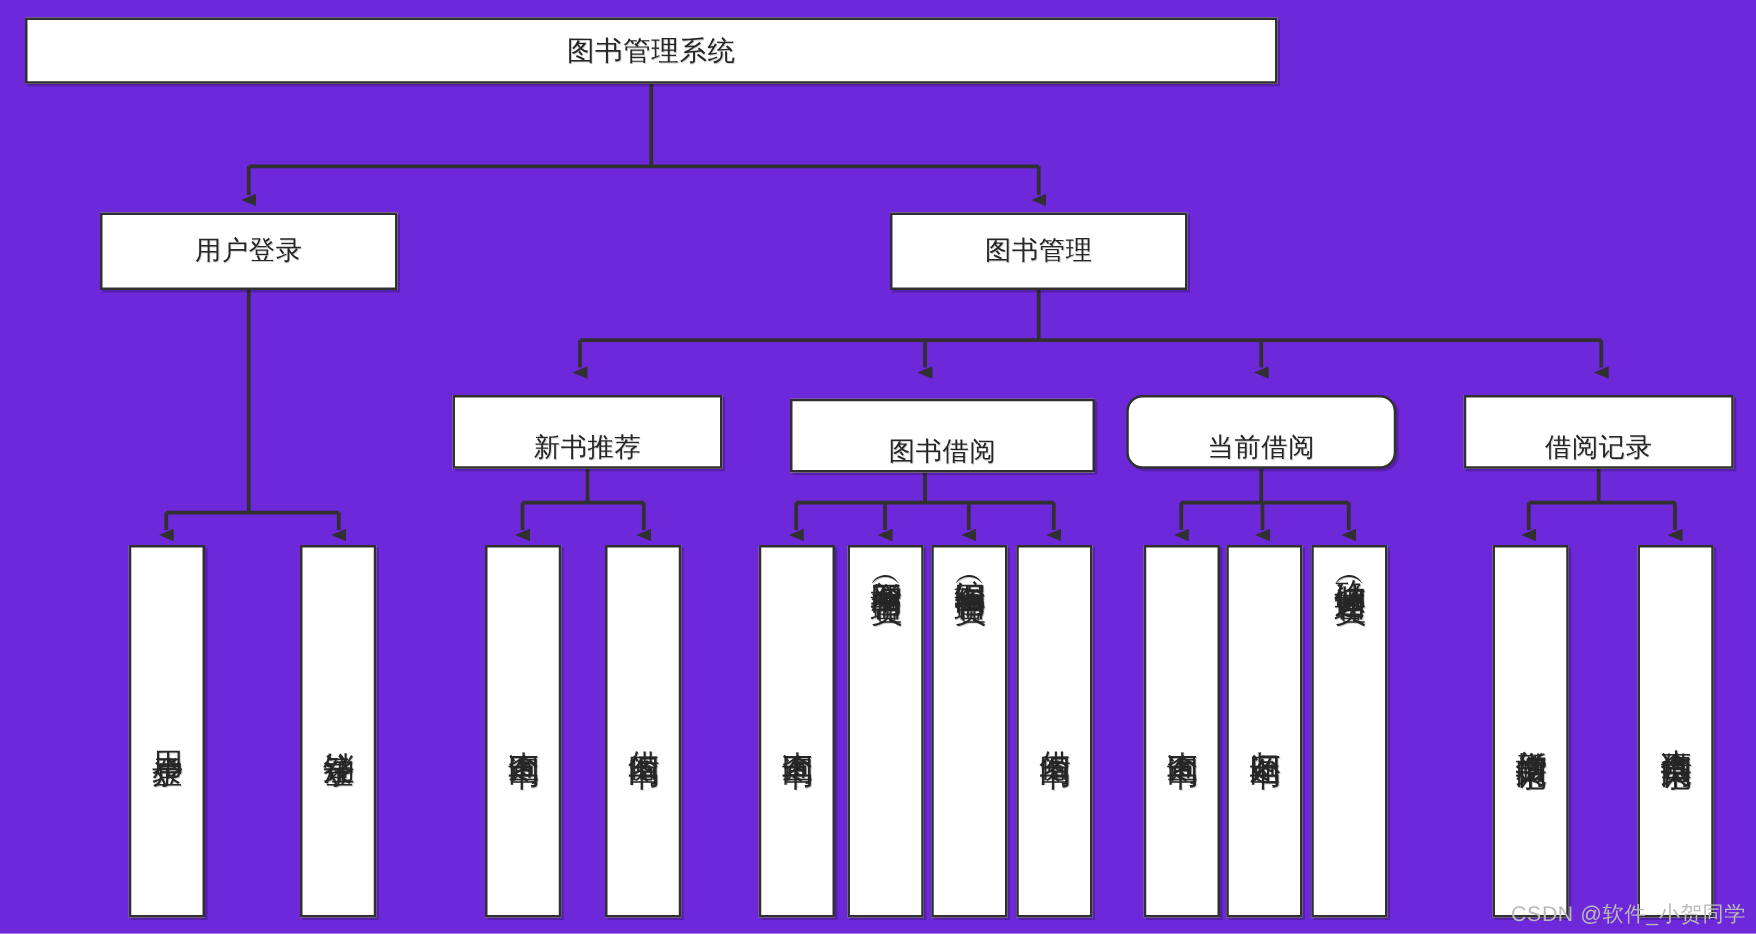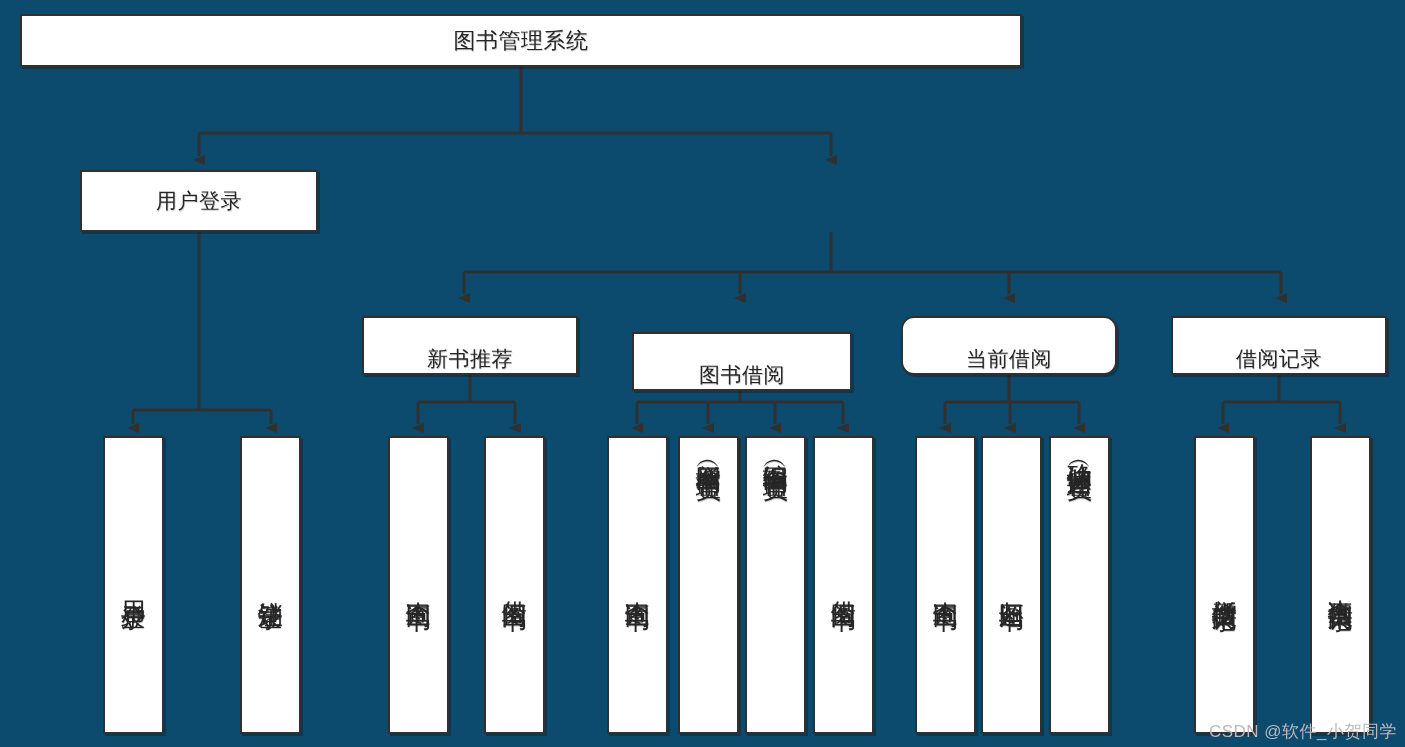--- a/index.html
+++ b/index.html
@@ -7,21 +7,21 @@
     padding: 0;
     background: #ffffff;
   }
   body {
     font-family: "Liberation Sans", "DejaVu Sans", sans-serif;
   }
   #canvas {
     position: relative;
     width: 1405px;
     height: 747px;
-    background: #0c4a6e;
+    background: #6d28d9;
     overflow: hidden;
   }
   svg.edges {
     position: absolute;
     left: 0;
     top: 0;
     width: 1405px;
     height: 747px;
     pointer-events: none;
   }
@@ -130,25 +130,28 @@
     </g>
   </svg>
 
   <div class="node root" style="left:20px; top:14px; width:1002px; height:53px;">
     <span class="lbl">图书管理系统</span>
   </div>
 
   <div class="node lvl2" style="left:80px; top:170px; width:238px; height:62px;">
     <span class="lbl">用户登录</span>
   </div>
+  <div class="node lvl2" style="left:712px; top:170px; width:238px; height:62px;">
+    <span class="lbl">图书管理</span>
+  </div>
 
   <div class="node lvl3" style="left:362px; top:316px; width:216px; height:59px;">
     <span class="lbl">新书推荐</span>
   </div>
-  <div class="node lvl3" style="left:632px; top:332px; width:220px; height:59px;">
+  <div class="node lvl3" style="left:632px; top:319px; width:244px; height:59px;">
     <span class="lbl">图书借阅</span>
   </div>
   <div class="node lvl3" style="left:901px; top:316px; width:216px; height:59px;border-radius:13px;">
     <span class="lbl">当前借阅</span>
   </div>
   <div class="node lvl3" style="left:1171px; top:316px; width:216px; height:59px;">
     <span class="lbl">借阅记录</span>
   </div>
 
   <div class="node leaf center" style="left:103px; top:436px; width:61px; height:298px;">

